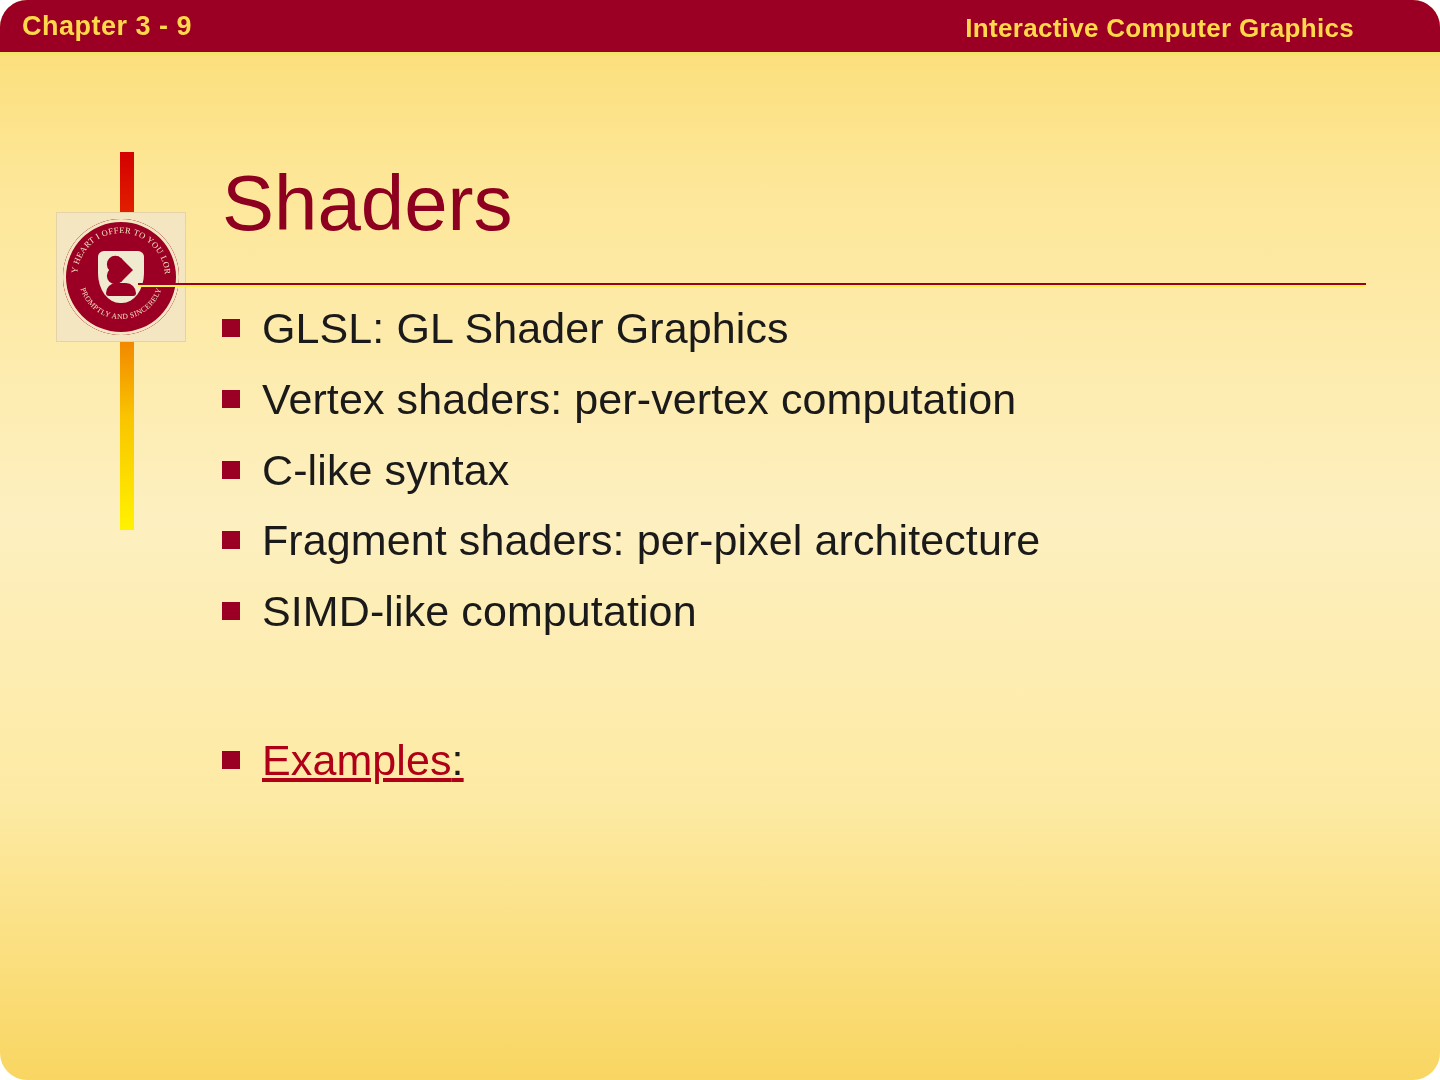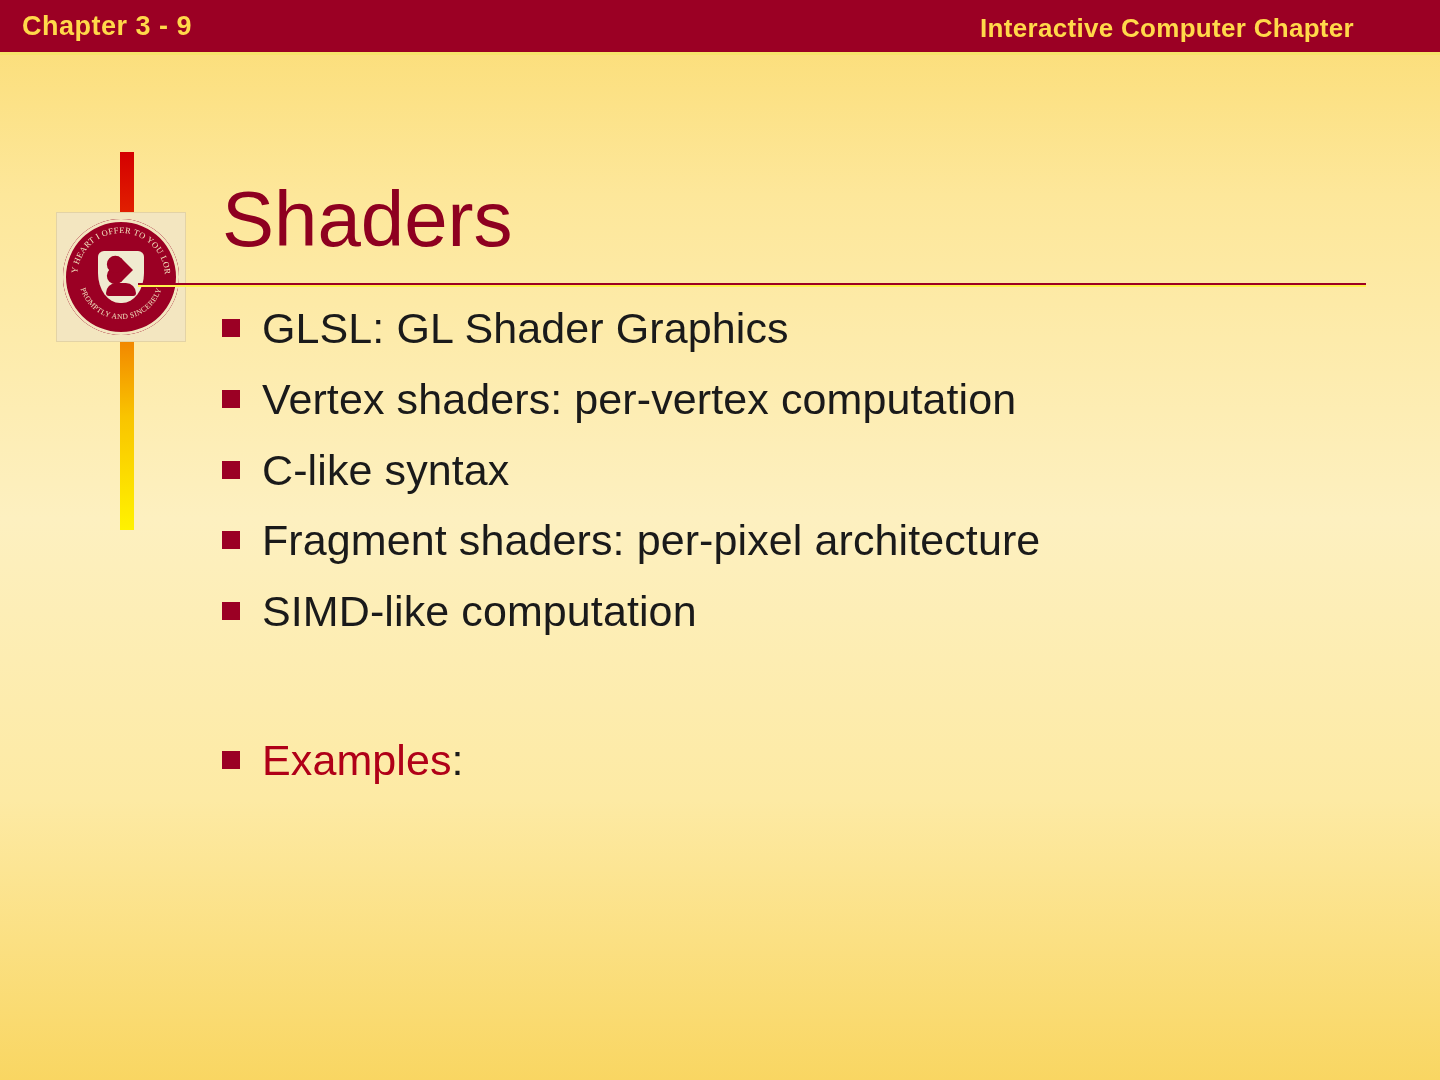--- a/index.html
+++ b/index.html
@@ -11,20 +11,21 @@
     height: 1080px;
     overflow: hidden;
     font-family: "Liberation Sans", sans-serif;
   }
   .slide {
     position: relative;
     width: 1440px;
     height: 1080px;
     background: linear-gradient(180deg, #fbdc72 0%, #fde79a 18%, #fdf0c0 48%, #fdeaa4 74%, #f9d662 100%);
     overflow: hidden;
+    border-radius: 27px;
   }
 
   
   .header-bar {
     position: absolute;
     left: 0; top: 0;
     width: 1440px;
     height: 55px;
     background: #9b0024;
     border-bottom: 3px solid #f6e36a;
@@ -127,21 +128,21 @@
     width: 30px;
     height: 13px;
     background: #9b0024;
     border-radius: 14px 14px 4px 4px;
   }
 
   
   .title {
     position: absolute;
     left: 222px;
-    top: 180px;
+    top: 164px;
     font-size: 78px;
     color: #8e0020;
     font-weight: normal;
     line-height: 1;
     white-space: nowrap;
   }
   .title-rule {
     position: absolute;
     left: 138px;
     top: 283px;
@@ -176,34 +177,35 @@
     margin-right: 22px;
   }
   .bullet-text {
     font-size: 43px;
     color: #1a1a1a;
     line-height: 1.32;
     letter-spacing: 0.1px;
   }
   .bullet-text.link {
     color: #b00018;
+    text-decoration: underline;
   }
   .bullet-text .plain {
     color: #1a1a1a;
     text-decoration: none;
   }
 </style>
 </head>
 <body>
 
 <div class="slide">
 
   <div class="header-bar">
     <div class="header-chapter">Chapter 3 - 9</div>
-    <div class="header-title">Interactive Computer Chapter</div>
+    <div class="header-title">Interactive Computer Graphics</div>
   </div>
 
   <div class="stripe"></div>
 
   <div class="seal">
     <div class="seal-inner">
       <svg class="seal-ring-text" viewBox="0 0 116 116">
         <defs>
           <path id="topArc" d="M 14,58 A 44,44 0 0 1 102,58" fill="none"></path>
           <path id="botArc" d="M 16,58 A 42,42 0 0 0 100,58" fill="none"></path>

